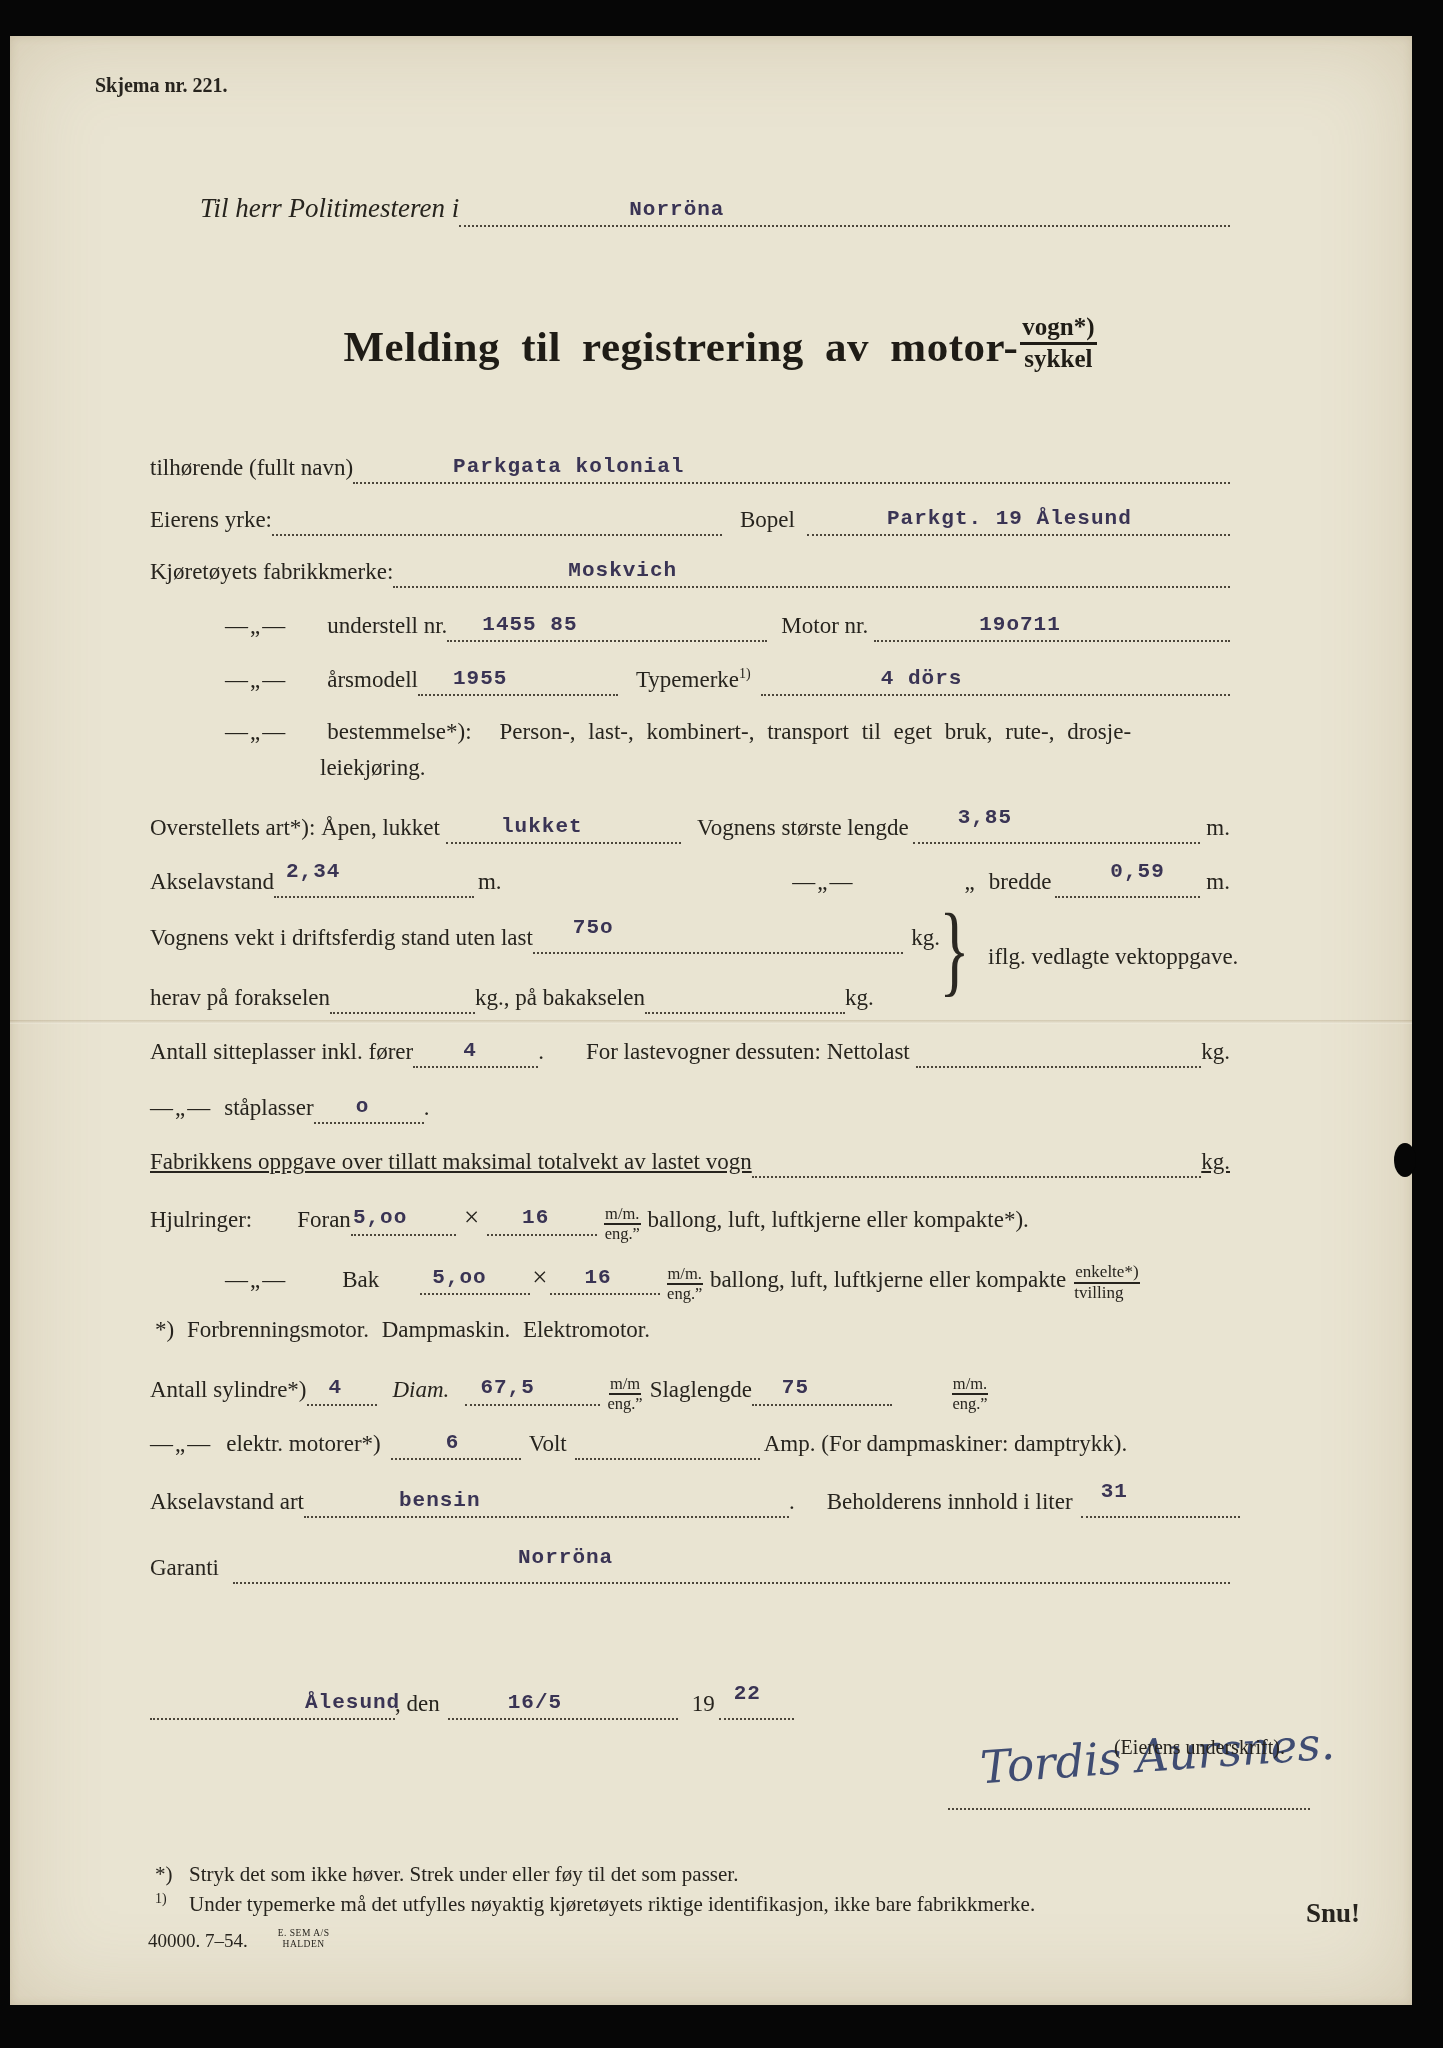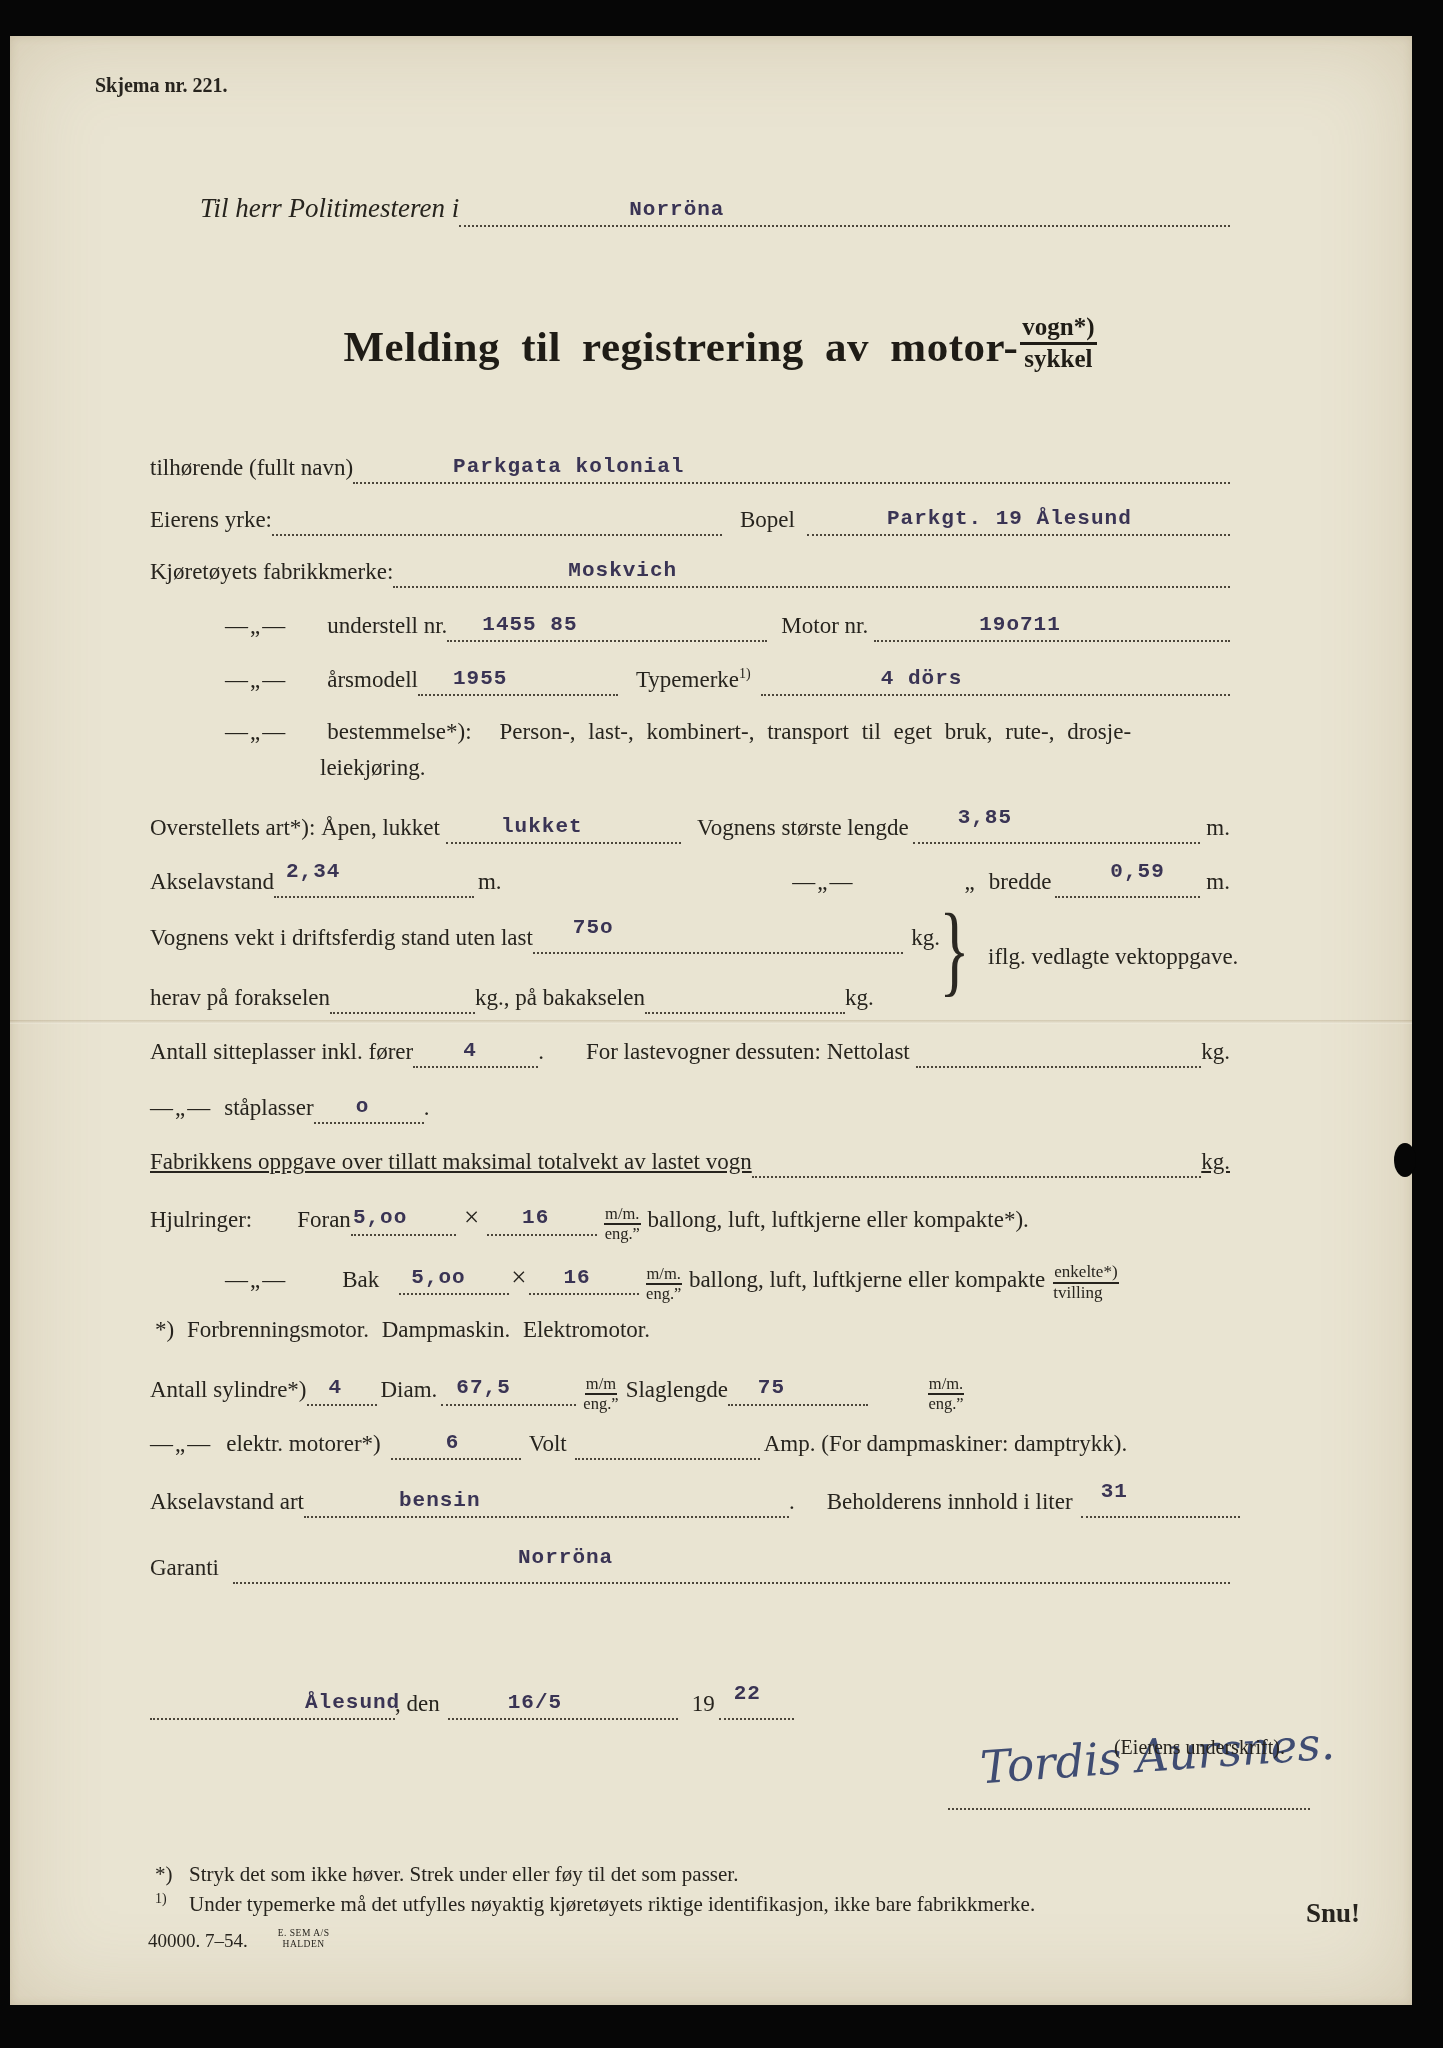--- a/index.html
+++ b/index.html
@@ -215,21 +215,21 @@
     </span>
     <span class="frac">
       <span class="ft">m/m.</span>
       <span>eng.”</span>
     </span>
     <span class="lbl">ballong, luft, luftkjerne eller kompakte*).</span>
   </div>
 
   <div class="row" style="left:225px;top:1256px;width:1100px;">
     <span class="ditto" style="margin-right:55px;">—„—</span>
-    <span class="lbl" style="margin-right:20px;">Bak</span>
+    <span class="lbl" style="margin-right:41px;">Bak</span>
     <span class="fill" style="width:110px;">
       <span class="typed" style="left:12px;">5,oo</span>
     </span>
     <span class="lbl" style="margin:0 2px;font-size:27px;">×</span>
     <span class="fill" style="width:110px;">
       <span class="typed" style="left:35px;">16</span>
     </span>
     <span class="frac">
       <span class="ft">m/m.</span>
       <span>eng.”</span>
@@ -243,21 +243,21 @@
 
   <div class="row" style="left:155px;top:1316px;">
     <span class="lbl justified">*) Forbrenningsmotor.  Dampmaskin.  Elektromotor.</span>
   </div>
 
   <div class="row" style="left:150px;top:1368px;width:1010px;">
     <span class="lbl">Antall sylindre*)</span>
     <span class="fill" style="width:70px;">
       <span class="typed" style="left:22px;">4</span>
     </span>
-    <span class="lbl" style="margin:0 4px;">Diam.</span>
+    <span class="lbl" style="margin:0 16px;font-style:italic;">Diam.</span>
     <span class="fill" style="width:135px;">
       <span class="typed" style="left:15px;">67,5</span>
     </span>
     <span class="frac">
       <span class="ft">m/m</span>
       <span>eng.”</span>
     </span>
     <span class="lbl">Slaglengde</span>
     <span class="fill" style="width:140px;">
       <span class="typed" style="left:30px;">75</span>

